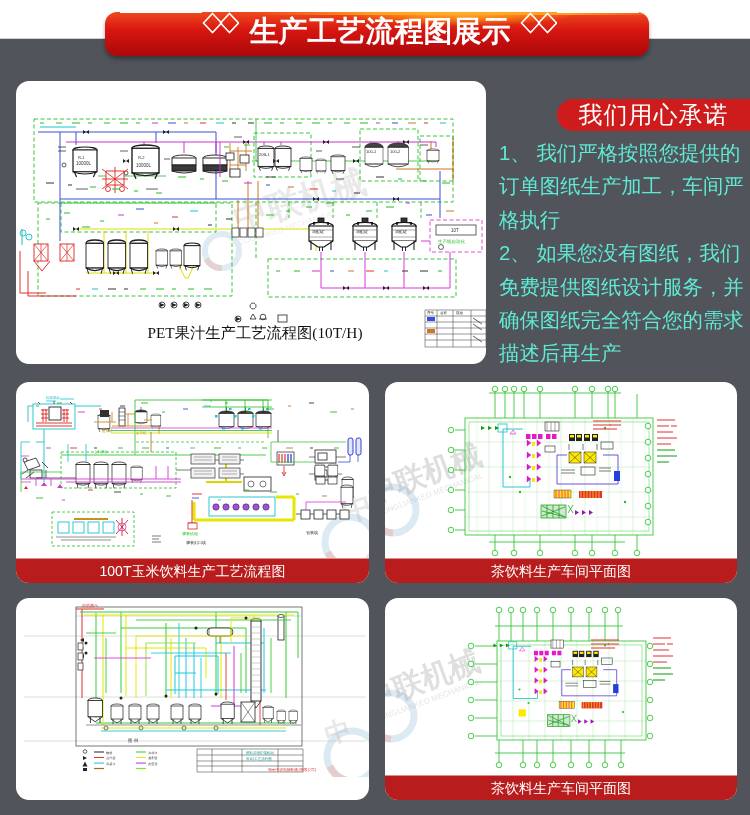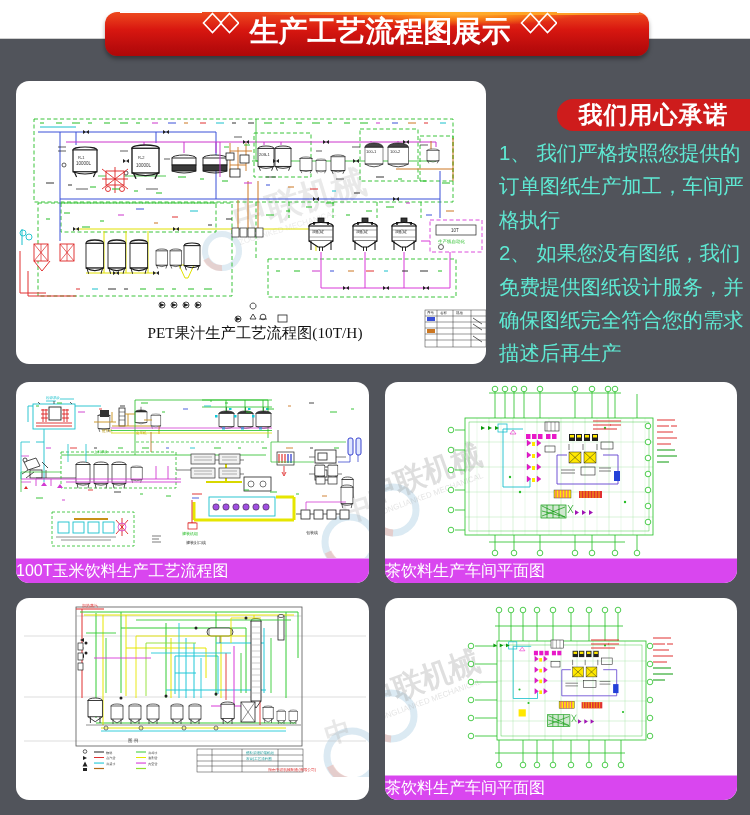--- a/index.html
+++ b/index.html
@@ -11,22 +11,22 @@
 #banner .row{position:absolute;left:2px;top:0;width:100%;height:100%;display:flex;justify-content:center;color:#fff}
 .hline{width:82px;height:0;border-top:1.5px solid #fff}
 .dsvg{display:block}
 #banner .txt{font-size:29px;font-weight:bold;letter-spacing:0px;margin:0 4px;white-space:nowrap}
 .panel{position:absolute;background:#fff;border-radius:13px;overflow:hidden}
 #pmain{left:16px;top:81px;width:470px;height:283px}
 #pa{left:16px;top:382px;width:353px;height:201px}
 #pb{left:385px;top:382px;width:352px;height:201px}
 #pc{left:16px;top:598px;width:353px;height:202px}
 #pd{left:385px;top:598px;width:352px;height:202px}
-.cap{position:absolute;left:0;bottom:0;width:100%;height:24px;background:#d946ef;color:#fff;font-size:16px;line-height:24px;border-top:1px solid rgba(255,255,255,.5)}
-#ribbon{position:absolute;left:557px;top:99px;width:193px;height:32px;background:#ce1c1c;border-radius:16px 0 0 16px;color:#fff;font-weight:bold;font-size:24px;text-align:center;line-height:32px;letter-spacing:1px}
+.cap{position:absolute;left:0;bottom:0;width:100%;height:24px;background:#b91c1c;color:#fff;font-size:14px;text-align:center;line-height:24px;border-top:1px solid rgba(255,255,255,.5)}
+#ribbon{position:absolute;left:557px;top:99px;width:193px;height:32px;background:#ce1c1c;border-radius:16px 0 0 16px;color:#fff;font-weight:normal;font-size:24px;text-align:center;line-height:32px;letter-spacing:1px}
 #promise{position:absolute;left:499px;top:137px;color:#5eead4;font-size:20.4px;line-height:33.4px;white-space:nowrap}
 </style>
 </head>
 <body>
 <div id="topwhite"></div>
 <div id="banner">
   <div class="glow"></div>
     <div class="glow2"></div>
   <div class="row">
     <span class="hline"></span>

